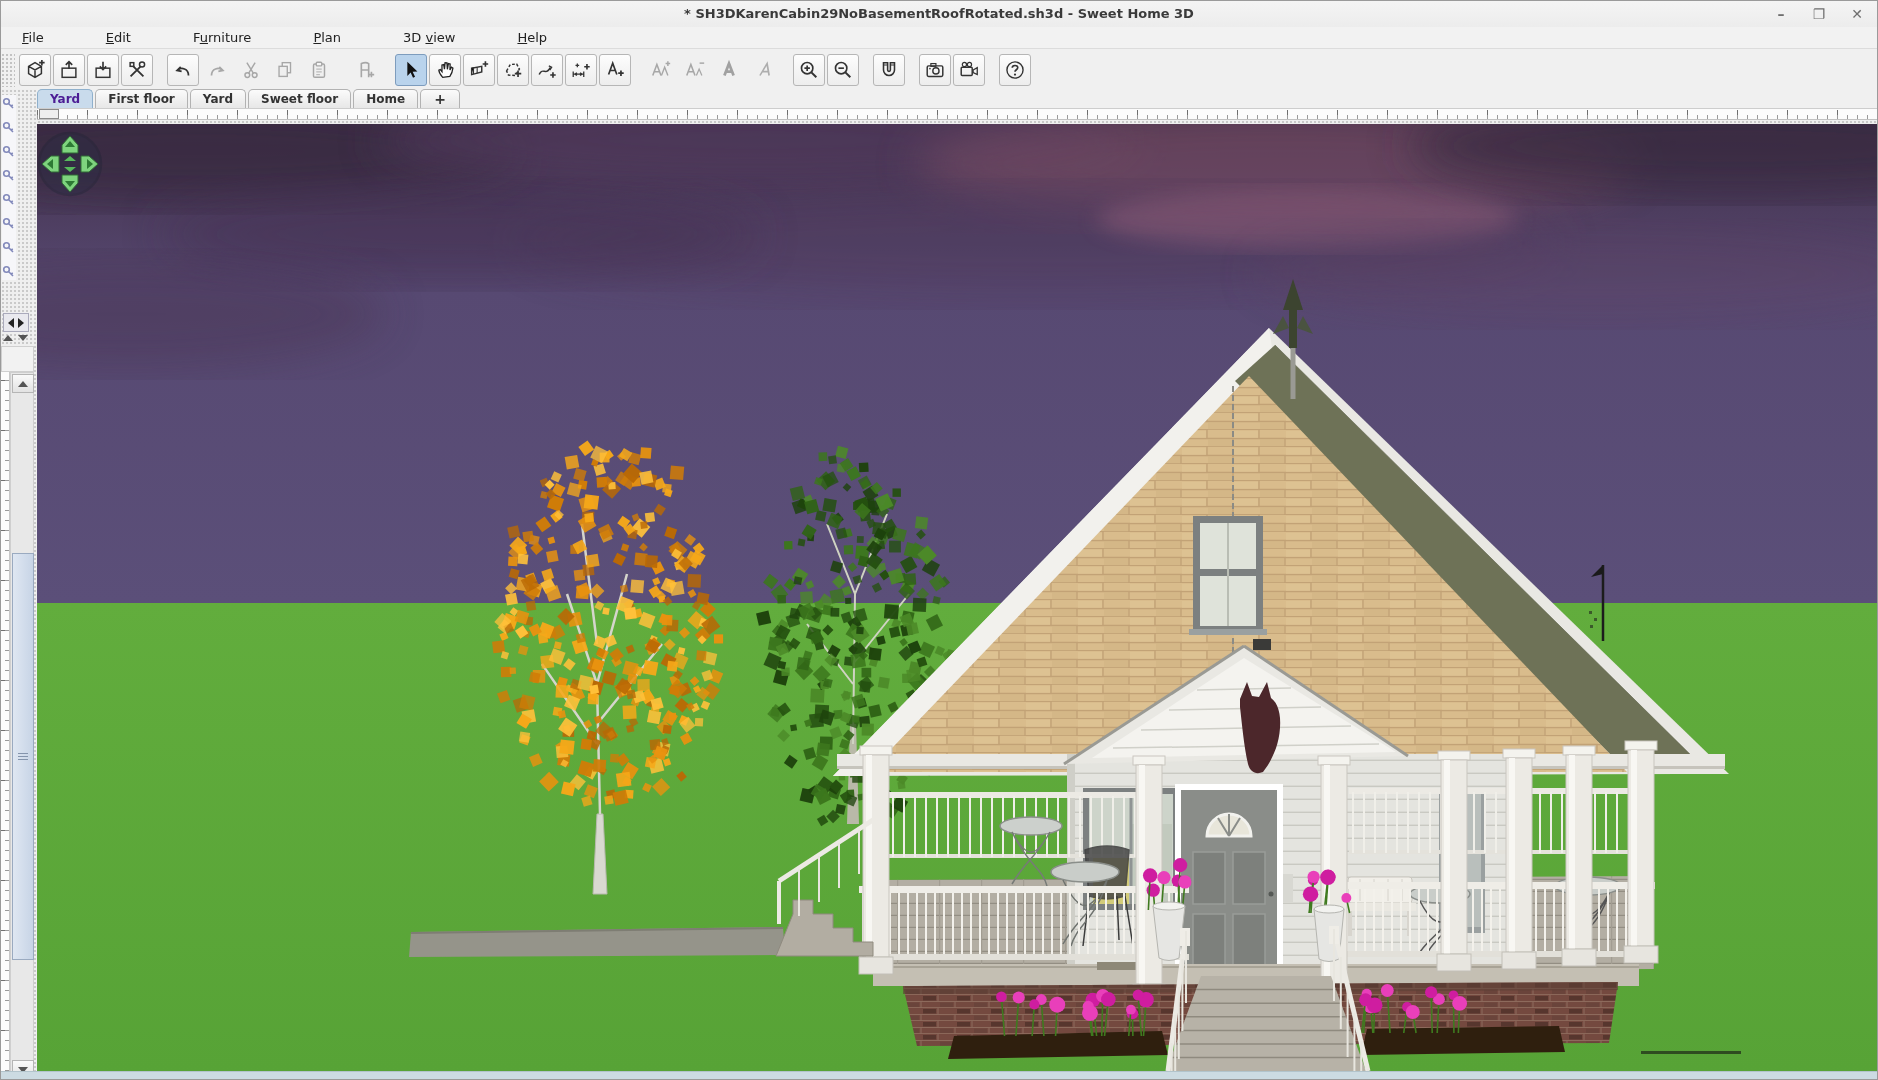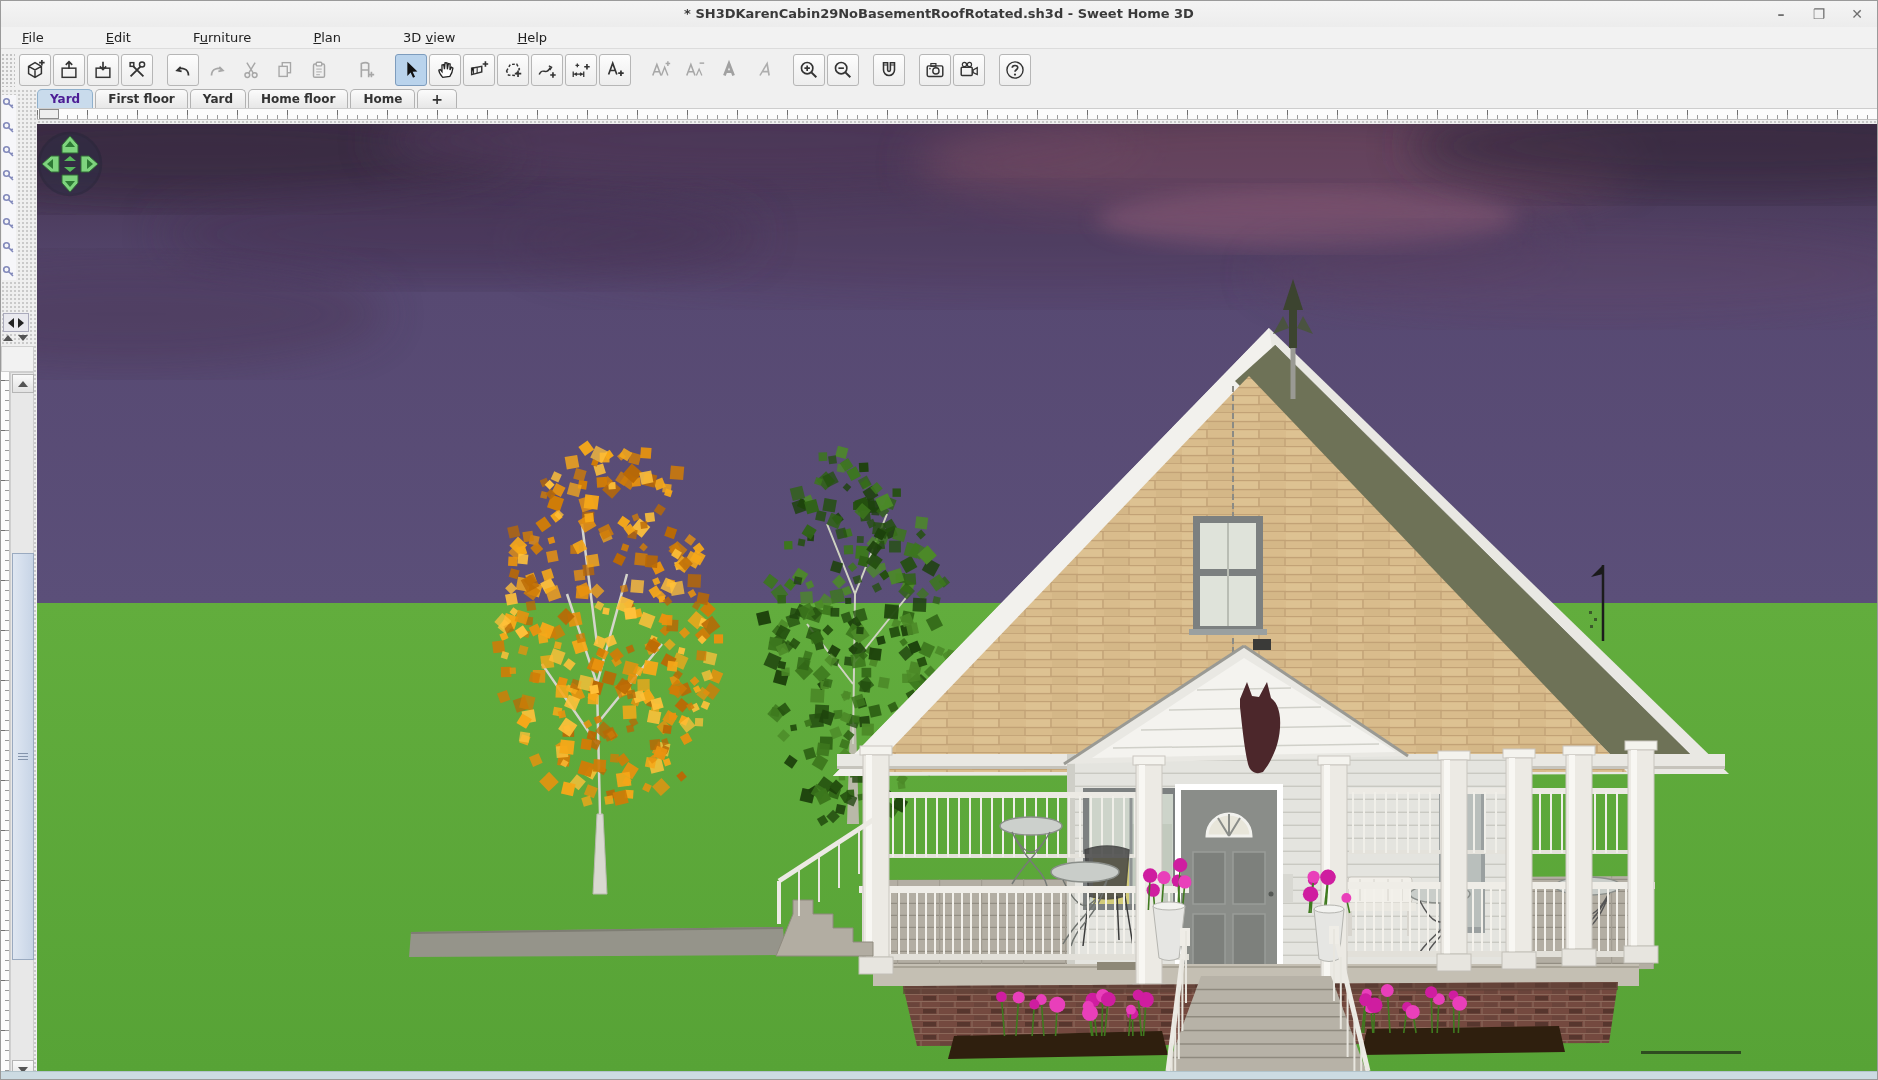--- a/index.html
+++ b/index.html
@@ -232,21 +232,21 @@
             <use href="#sym-help-icon"></use>
           </svg>
         </div>
       </div>
     </div>
 
   <div class="tabbar" id="tabbar">
       <div class="tab selected">Yard</div>
       <div class="tab">First floor</div>
       <div class="tab">Yard</div>
-      <div class="tab">Home floor</div>
+      <div class="tab">Sweet floor</div>
       <div class="tab">Home</div>
       <div class="tab addtab">+</div>
     </div>
 
   <div class="hruler"></div>
   <div class="hruler-corner"></div>
   <div class="hdots"></div>
 
   <div class="leftstrip">
     <div class="cat-icons" id="caticons">

